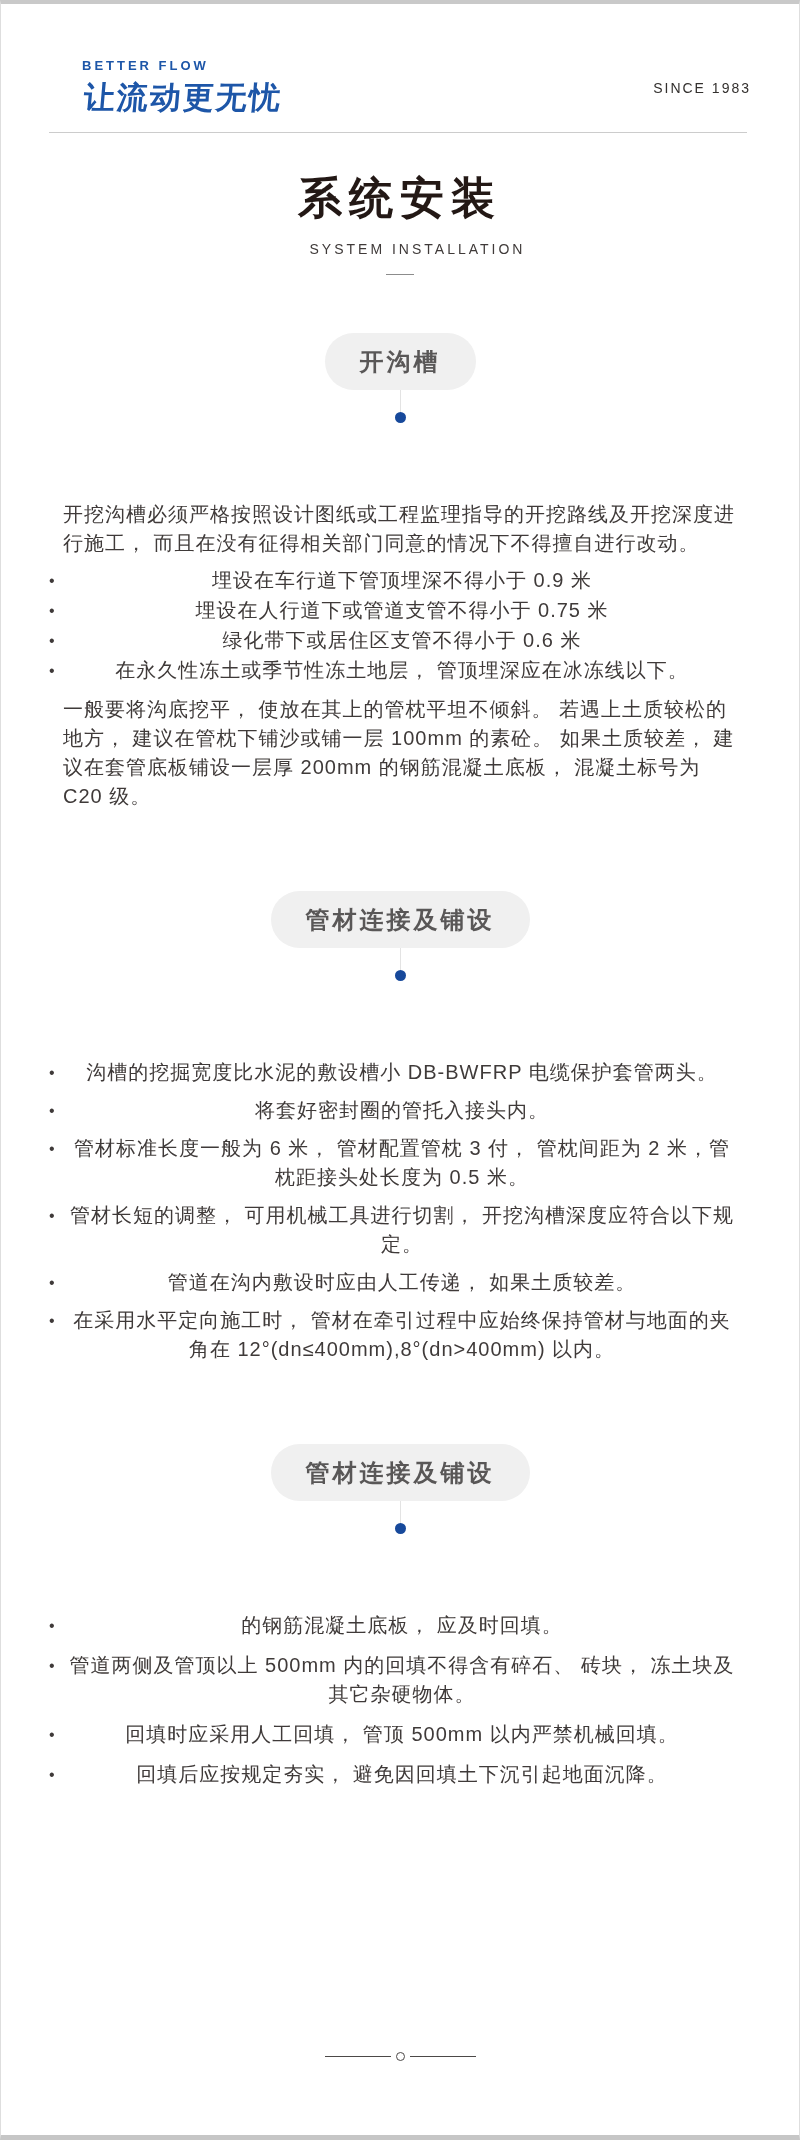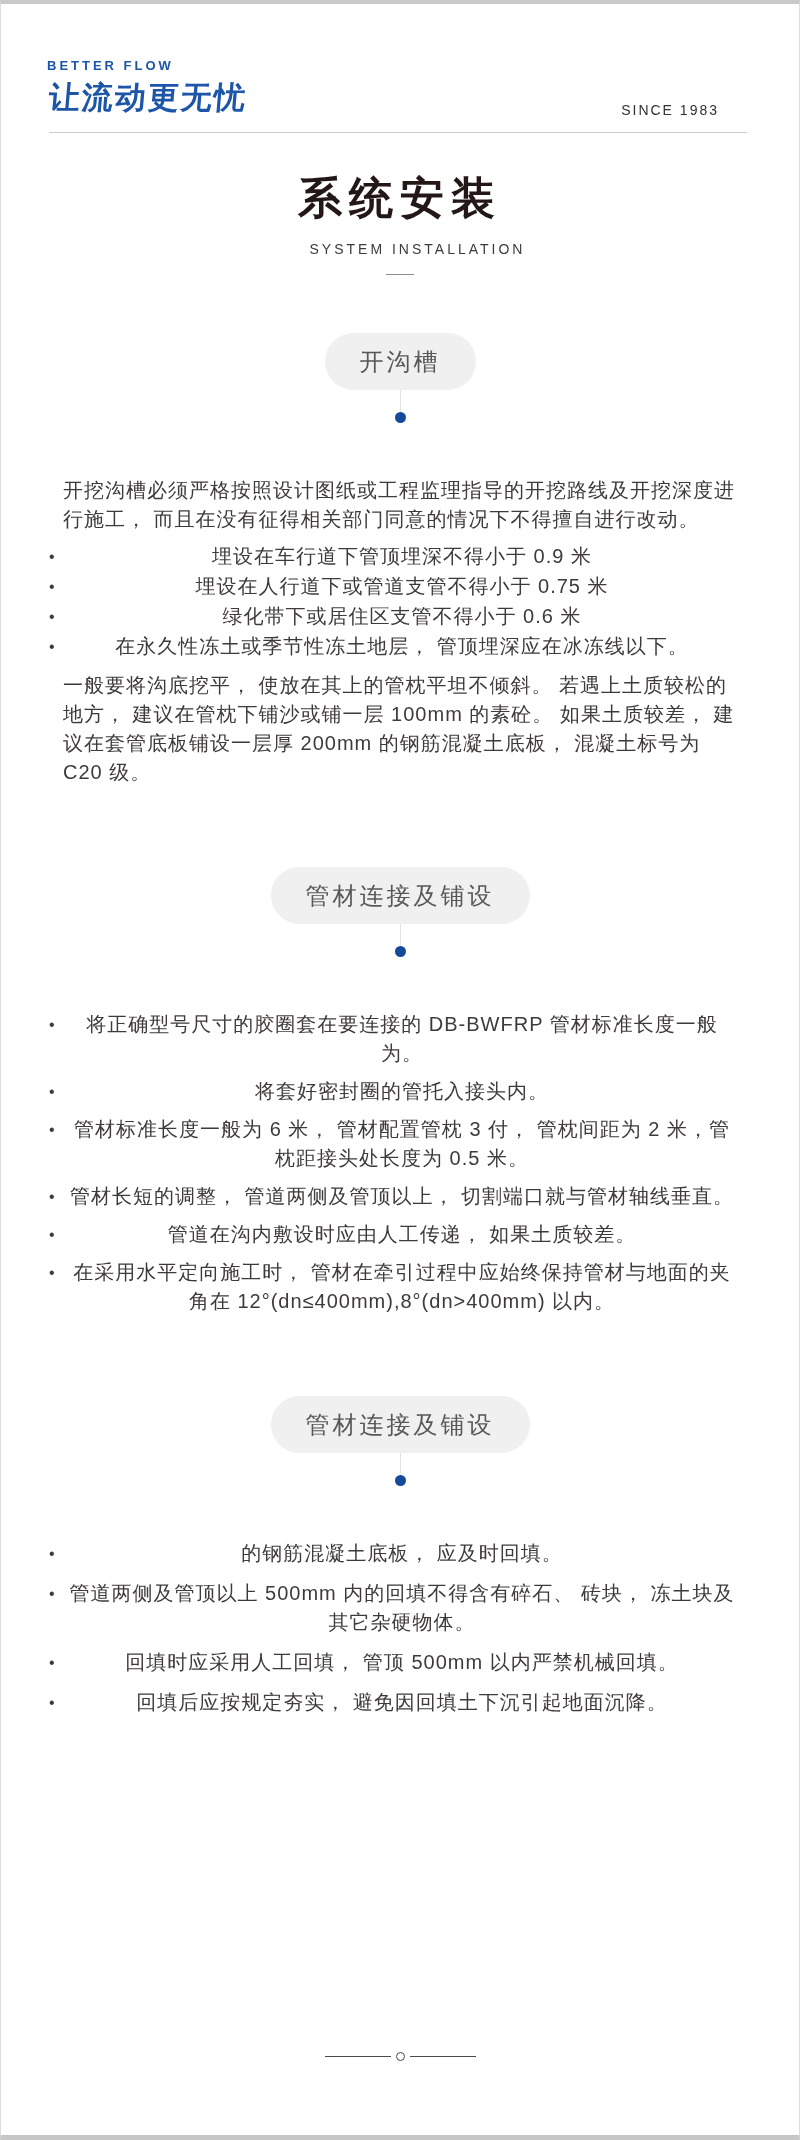--- a/index.html
+++ b/index.html
@@ -4,41 +4,41 @@
 <style>
   html,body{margin:0;padding:0;background:#ffffff;}
   .page{
     width:800px;height:2140px;margin:0 auto;background:#fff;
     border-top:4px solid #c9c9c9;border-bottom:5px solid #c6c6c6;
     border-left:1px solid #dedede;border-right:1px solid #dedede;
     box-sizing:border-box;position:relative;overflow:hidden;
     font-family:"Liberation Sans","DejaVu Sans",sans-serif;
   }
   
-  .header{display:flex;justify-content:space-between;align-items:flex-end;padding:54px 80px 0 46px;}
+  .header{display:flex;justify-content:space-between;align-items:center;padding:54px 48px 0 46px;margin-left:35px;}
   .brand-en{font-size:13px;font-weight:bold;letter-spacing:3px;color:var(--brand_blue,#1d56a8);margin-bottom:4px;}
   .brand-zh{font-size:31px;font-weight:bold;color:var(--brand_blue,#1d56a8);letter-spacing:2px;
             transform:skewX(-5deg);transform-origin:left bottom;}
   .since{font-size:14px;color:#33302e;letter-spacing:2px;padding-bottom:1px;}
   .header-divider{border-top:1px solid #cccccc;margin:13px 52px 0 48px;}
   
   .title-block{margin-top:36px;text-align:center;}
   .title-block h1{margin:0;font-size:44px;font-weight:bold;letter-spacing:7px;color:var(--title_dark,#231815);font-family:Liberation Serif, serif;}
   .subtitle{margin-top:13px;font-size:14px;letter-spacing:3px;color:#3f3a39;padding-left:35px;}
   .title-rule{width:28px;border-top:1px solid #8c8c8c;margin:17px auto 0;}
   
   .section{margin-top:80px;}
   .section:nth-of-type(1){margin-top:58px;}
   .badge-wrap{text-align:center;}
   .badge{display:inline-block;background:var(--badge_bg,#f0f0f0);border-radius:34px;
-         padding:12px 35px;font-size:24px;line-height:33px;font-weight:normal;
+         padding:12px 35px;font-size:24px;line-height:33px;font-weight:bold;
          color:#595757;letter-spacing:3px;}
   .connector{width:1px;height:22px;background:#e3e3e3;margin:0 auto;}
   .dot{width:11px;height:11px;border-radius:50%;background:var(--dot_blue,#17499b);margin:0 auto;}
-  .section-body{margin-top:53px;padding:0 62px;font-size:20px;line-height:29px;
+  .section-body{margin-top:77px;padding:0 62px;font-size:20px;line-height:29px;
                 color:var(--text_dark,#3f3a39);letter-spacing:1px;}
   .section-body p{margin:0 0 8px 0;}
   .section-body ul{list-style:none;margin:2px 0 10px 0;padding:0;}
   .section-body li{display:flex;align-items:flex-start;}
   .section:nth-of-type(1) li{margin-bottom:1px;}
   .section:nth-of-type(2) li{margin-bottom:9px;}
   .section:nth-of-type(3) li{margin-bottom:11px;}
   .bullet{flex:0 0 18px;margin-left:-14px;font-size:16px;line-height:29px;color:#3f3a39;}
   .li-text{flex:1;text-align:center;}
   
@@ -91,33 +91,33 @@
           </ul>
           <p>一般要将沟底挖平， 使放在其上的管枕平坦不倾斜。 若遇上土质较松的地方， 建议在管枕下铺沙或铺一层 100mm 的素砼。 如果土质较差， 建议在套管底板铺设一层厚 200mm 的钢筋混凝土底板， 混凝土标号为 C20 级。</p>
         </div>
       </section>
       <section class="section">
         <div class="badge-wrap"><div class="badge">管材连接及铺设</div><div class="connector"></div><div class="dot"></div></div>
         <div class="section-body">
           <ul>
             <li>
               <span class="bullet">•</span>
-              <span class="li-text">将正确型号尺寸的胶圈套在要连接的 DB-BWFRP 管材标准长度一般为。</span>
+              <span class="li-text">沟槽的挖掘宽度比水泥的敷设槽小 DB-BWFRP 电缆保护套管两头。</span>
             </li>
             <li>
               <span class="bullet">•</span>
               <span class="li-text">将套好密封圈的管托入接头内。</span>
             </li>
             <li>
               <span class="bullet">•</span>
               <span class="li-text">管材标准长度一般为 6 米， 管材配置管枕 3 付， 管枕间距为 2 米，管枕距接头处长度为 0.5 米。</span>
             </li>
             <li>
               <span class="bullet">•</span>
-              <span class="li-text">管材长短的调整， 管道两侧及管顶以上， 切割端口就与管材轴线垂直。</span>
+              <span class="li-text">管材长短的调整， 可用机械工具进行切割， 开挖沟槽深度应符合以下规定。</span>
             </li>
             <li>
               <span class="bullet">•</span>
               <span class="li-text">管道在沟内敷设时应由人工传递， 如果土质较差。</span>
             </li>
             <li>
               <span class="bullet">•</span>
               <span class="li-text">在采用水平定向施工时， 管材在牵引过程中应始终保持管材与地面的夹角在 12°(dn≤400mm),8°(dn&gt;400mm) 以内。</span>
             </li>
           </ul>

